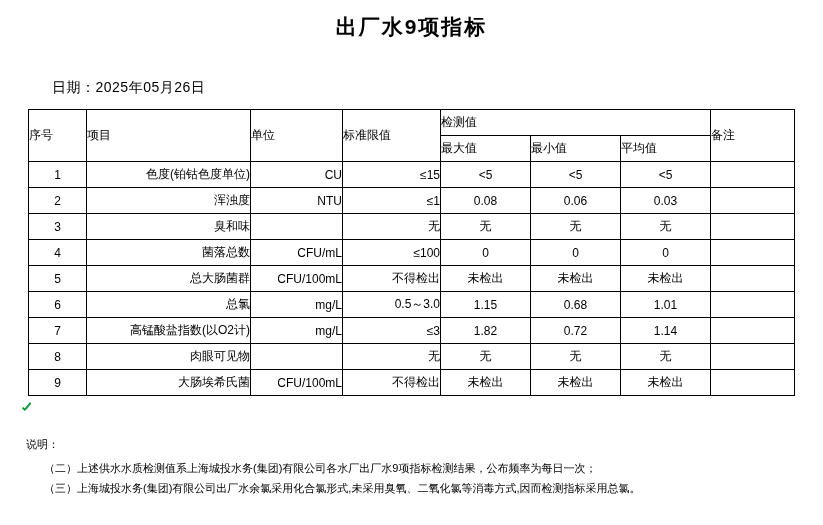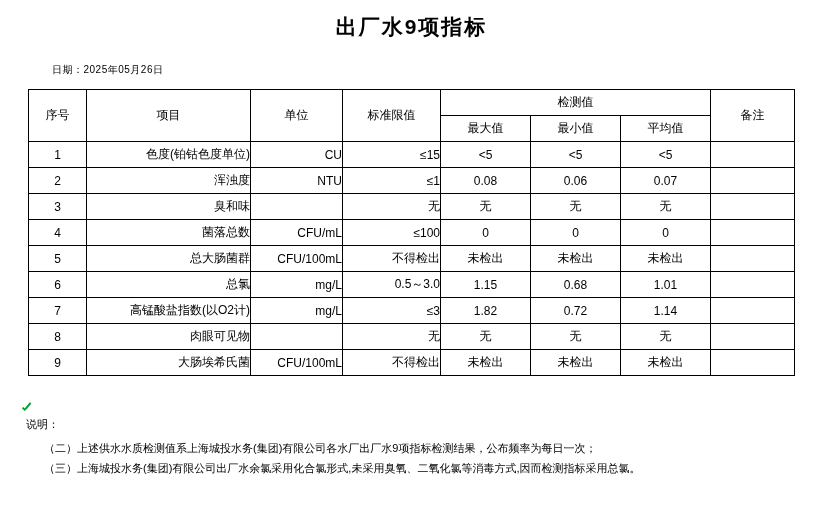--- a/index.html
+++ b/index.html
@@ -23,23 +23,23 @@
   }
   .doc-title {
     text-align: center;
     font-size: 21px;
     font-weight: bold;
     letter-spacing: 2px;
     padding-top: 13px;
     font-family: Liberation Sans, sans-serif;
   }
   .date-line {
-    margin-top: 22px;
+    margin-top: 38px;
     margin-left: 52px;
-    font-size: 10px;
+    font-size: 14px;
     letter-spacing: 0.5px;
   }
   table.report {
     border-collapse: collapse;
     margin-left: 28px;
     margin-top: 12px;
     width: 766px;
     table-layout: fixed;
   }
   table.report td, table.report th {
@@ -49,21 +49,21 @@
     padding: 0;
     height: 26px;
     vertical-align: middle;
     box-sizing: border-box;
   }
   .c-center { text-align: center; }
   .c-left { text-align: right; padding-left: 8px !important; }
   th.hdr {
     font-size: 13px;
     font-weight: bold;
-    text-align: center;
+    text-align: left;
     height: 29px;
   }
   .col-seq { width: 58px; }
   .col-item { width: 164px; }
   .col-unit { width: 92px; }
   .col-limit { width: 98px; }
   .col-val { width: 90px; }
   .col-note { width: 84px; }
 
   .notes {
@@ -153,21 +153,21 @@
         <td class="c-center">&lt;5</td>
         <td class="c-center"></td>
       </tr>
       <tr>
         <td class="c-center">2</td>
         <td class="c-left">浑浊度</td>
         <td class="c-left">NTU</td>
         <td class="c-left">≤1</td>
         <td class="c-center">0.08</td>
         <td class="c-center">0.06</td>
-        <td class="c-center">0.07</td>
+        <td class="c-center">0.03</td>
         <td class="c-center"></td>
       </tr>
       <tr>
         <td class="c-center">3</td>
         <td class="c-left">臭和味</td>
         <td class="c-left"></td>
         <td class="c-left">无</td>
         <td class="c-center">无</td>
         <td class="c-center">无</td>
         <td class="c-center">无</td>

